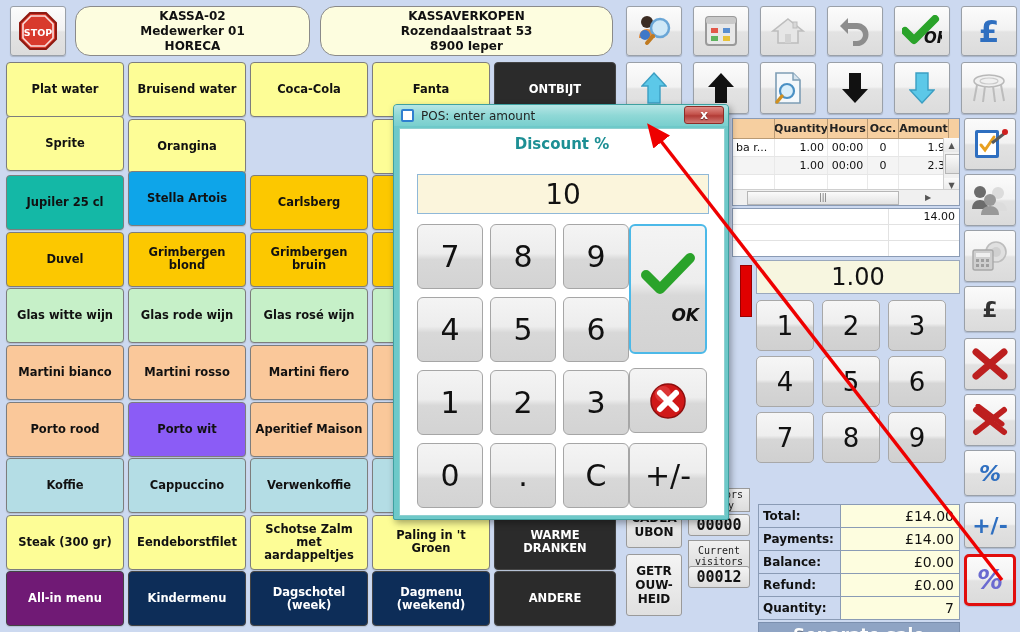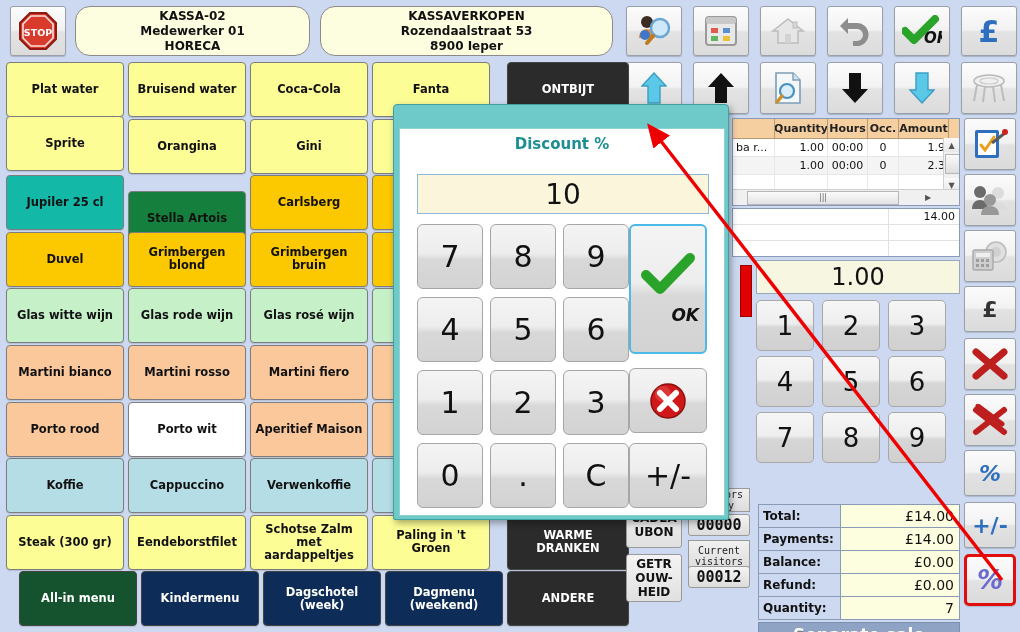--- a/index.html
+++ b/index.html
@@ -45,21 +45,21 @@
     border-radius:4px;
     display:flex;align-items:center;justify-content:center;
     text-align:center;
     font-weight:bold;font-size:11.5px;
     line-height:13px;
     color:#111;
     box-sizing:border-box;
     padding:2px;
     box-shadow:0 1px 1px rgba(0,0,0,.12);
   }
-  .pbtn.dark{color:#fff;border-color:#444;margin-left:13px;}
+  .pbtn.dark{color:#fff;border-color:#444;}
 
   
   #rightpanel{position:absolute;left:622px;top:62px;width:338px;height:566px;}
 
   .grid-table{
     position:absolute;left:110px;top:56px;width:228px;height:88px;
     background:#fff;border:1px solid #8a9bb5;box-sizing:border-box;
     overflow:hidden;
   }
   .gt-head{display:flex;height:19px;background:#f6cfa0;border-bottom:1px solid #b99a74;}
@@ -358,33 +358,30 @@
       </div>
       <div class="pbtn dark" style="left: 488px; top: 0px; width: 122px; height: 55px; background: rgb(43, 43, 43);">
         <span>ONTBIJT</span>
       </div>
       <div class="pbtn" style="left: 0px; top: 54px; width: 118px; height: 55px; background: rgb(253, 253, 150);">
         <span>Sprite</span>
       </div>
       <div class="pbtn" style="left: 122px; top: 56.6px; width: 118px; height: 55px; background: rgb(253, 253, 150);">
         <span>Orangina</span>
       </div>
-      <div class="pbtn" style="left: 244px; top: 56.6px; width: 118px; height: 55px; background: rgb(253, 253, 150);">
-        <span>Gini</span>
-      </div>
       <div class="pbtn" style="left: 366px; top: 56.6px; width: 118px; height: 55px; background: rgb(253, 253, 150);">
         <span></span>
       </div>
       <div class="pbtn dark" style="left: 488px; top: 56.6px; width: 122px; height: 55px; background: rgb(43, 43, 43);">
         <span></span>
       </div>
       <div class="pbtn" style="left: 0px; top: 113.2px; width: 118px; height: 55px; background: #14b8a6;">
         <span>Jupiler 25 cl</span>
       </div>
-      <div class="pbtn" style="left: 122px; top: 129px; width: 118px; height: 55px; background: #15803d;">
+      <div class="pbtn" style="left: 122px; top: 109px; width: 118px; height: 55px; background: #0ea5e9;">
         <span>Stella Artois</span>
       </div>
       <div class="pbtn" style="left: 244px; top: 113.2px; width: 118px; height: 55px; background: rgb(252, 200, 0);">
         <span>Carlsberg</span>
       </div>
       <div class="pbtn" style="left: 366px; top: 113.2px; width: 118px; height: 55px; background: rgb(252, 200, 0);">
         <span></span>
       </div>
       <div class="pbtn dark" style="left: 488px; top: 113.2px; width: 122px; height: 55px; background: rgb(43, 43, 43);">
         <span></span>
@@ -430,21 +427,21 @@
       </div>
       <div class="pbtn" style="left: 366px; top: 283px; width: 118px; height: 55px; background: rgb(250, 200, 154);">
         <span></span>
       </div>
       <div class="pbtn dark" style="left: 488px; top: 283px; width: 122px; height: 55px; background: rgb(43, 43, 43);">
         <span></span>
       </div>
       <div class="pbtn" style="left: 0px; top: 339.6px; width: 118px; height: 55px; background: rgb(250, 200, 154);">
         <span>Porto rood</span>
       </div>
-      <div class="pbtn" style="left: 122px; top: 339.6px; width: 118px; height: 55px; background: #ffffff;">
+      <div class="pbtn" style="left: 122px; top: 339.6px; width: 118px; height: 55px; background: #8b5cf6;">
         <span>Porto wit</span>
       </div>
       <div class="pbtn" style="left: 244px; top: 339.6px; width: 118px; height: 55px; background: rgb(250, 200, 154);">
         <span>Aperitief Maison</span>
       </div>
       <div class="pbtn" style="left: 366px; top: 339.6px; width: 118px; height: 55px; background: rgb(250, 200, 154);">
         <span></span>
       </div>
       <div class="pbtn dark" style="left: 488px; top: 339.6px; width: 122px; height: 55px; background: rgb(43, 43, 43);">
         <span></span>
@@ -472,21 +469,21 @@
       </div>
       <div class="pbtn" style="left: 244px; top: 452.8px; width: 118px; height: 55px; background: rgb(253, 253, 150);">
         <span>Schotse Zalm met aardappeltjes</span>
       </div>
       <div class="pbtn" style="left: 366px; top: 452.8px; width: 118px; height: 55px; background: rgb(253, 253, 150);">
         <span>Paling in 't Groen</span>
       </div>
       <div class="pbtn dark" style="left: 488px; top: 452.8px; width: 122px; height: 55px; background: rgb(43, 43, 43);">
         <span>WARME DRANKEN</span>
       </div>
-      <div class="pbtn dark" style="left: 0px; top: 509.4px; width: 118px; height: 55px; background: #14532d;">
+      <div class="pbtn dark" style="left: 0px; top: 509.4px; width: 118px; height: 55px; background: #701a75;">
         <span>All-in menu</span>
       </div>
       <div class="pbtn dark" style="left: 122px; top: 509.4px; width: 118px; height: 55px; background: rgb(13, 45, 88);">
         <span>Kindermenu</span>
       </div>
       <div class="pbtn dark" style="left: 244px; top: 509.4px; width: 118px; height: 55px; background: rgb(13, 45, 88);">
         <span>Dagschotel (week)</span>
       </div>
       <div class="pbtn dark" style="left: 366px; top: 509.4px; width: 118px; height: 55px; background: rgb(13, 45, 88);">
         <span>Dagmenu (weekend)</span>
@@ -567,21 +564,21 @@
         <div class="nkey" style="left: 66px; top: 56px;">5</div>
         <div class="nkey" style="left: 132px; top: 56px;">6</div>
         <div class="nkey" style="left: 0px; top: 112px;">7</div>
         <div class="nkey" style="left: 66px; top: 112px;">8</div>
         <div class="nkey" style="left: 132px; top: 112px;">9</div>
       </div>
 
     <div class="sidebtn" style="left:4px;top:440px;width:56px;height:46px;">
       <span>CADEA UBON</span>
     </div>
-    <div class="sidebtn" style="left:4px;top:492px;width:56px;height:48px;justify-content:flex-end;">
+    <div class="sidebtn" style="left:4px;top:492px;width:56px;height:62px;justify-content:flex-end;">
       <span>GETR OUW- HEID</span>
     </div>
 
     <div class="counterlbl" style="left:66px;top:426px;width:62px;height:24px;">
       <span>Visitors today</span>
     </div>
     <div class="counterval" style="left:66px;top:452px;width:62px;height:22px;">
       <span>00000</span>
     </div>
     <div class="counterlbl" style="left:66px;top:478px;width:62px;height:32px;">
@@ -674,20 +671,27 @@
     </div>
     <div class="vbtn" style="top:500px;height:46px;">
       <span style="font-size:22px;color:#2f6fc0;font-weight:bold;">+/-</span>
     </div>
     <div class="vbtn hl" style="top:552px;height:52px;">
       <span style="font-size:26px;color:#6a6ad0;font-weight:bold;font-style:italic;">%</span>
     </div>
   </div>
 
   <div id="modal">
+    <div class="titlebar">
+      <div class="ticon"></div>
+      <div class="ttext">POS: enter amount</div>
+      <div class="closebtn">
+        <span>x</span>
+      </div>
+    </div>
     <div class="body">
       <div class="subtitle">Discount %</div>
       <div class="display">10</div>
       <div class="mkeys" id="modalkeys">
         <div class="mkey ok" style="left:212px;top:0px;">
           <svg width="54" height="42" viewBox="0 0 54 42">
             <path d="M5 22 L19 36 L49 5" stroke="#2aa32a" stroke-width="10" fill="none" stroke-linecap="round" stroke-linejoin="round"></path>
           </svg>
           <span class="oklbl">OK</span>
         </div>

